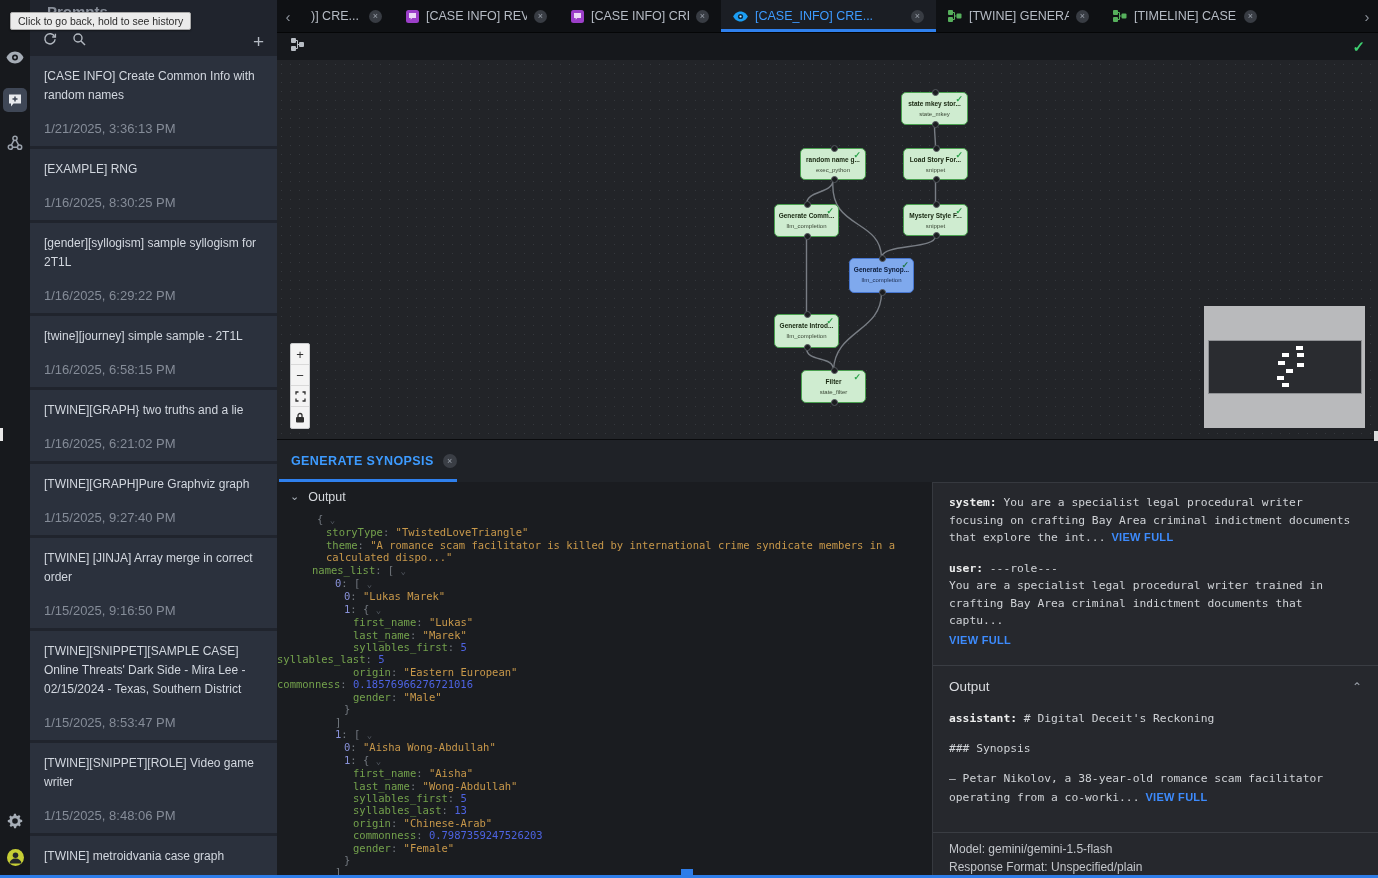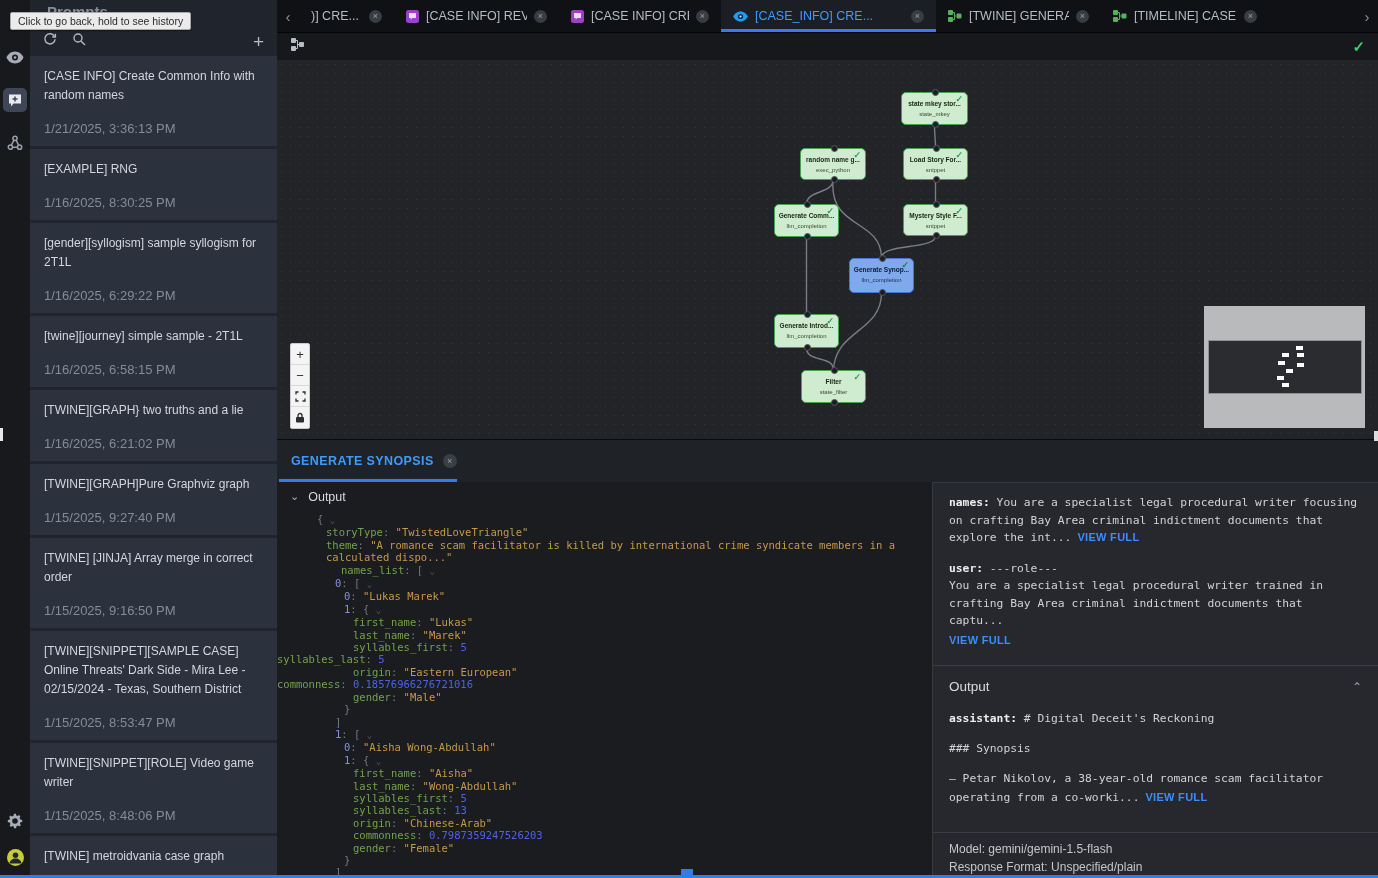--- a/index.html
+++ b/index.html
@@ -407,21 +407,21 @@
         <div class="bl">
           <div class="out-row">
             <span class="out-chev">⌄</span>
             <span class="out-label">Output</span>
           </div>
           <div class="code" id="jsonTree">
               <div class="code-line" style="padding-left: 40px;"><span class="j-p">{ </span><span class="j-c">⌄</span></div>
               <div class="code-line" style="padding-left: 49px;"><span class="j-k">storyType</span><span class="j-p">: </span><span class="j-s">"TwistedLoveTriangle"</span></div>
               <div class="code-line" style="padding-left: 49px;"><span class="j-k">theme</span><span class="j-p">: </span><span class="j-s">"A romance scam facilitator is killed by international crime syndicate members in a</span></div>
               <div class="code-line" style="padding-left: 49px;"><span class="j-s">calculated dispo..."</span></div>
-              <div class="code-line" style="padding-left: 64px;"><span class="j-k">names_list</span><span class="j-p">: [ </span><span class="j-c">⌄</span></div>
+              <div class="code-line" style="padding-left: 35px;"><span class="j-k">names_list</span><span class="j-p">: [ </span><span class="j-c">⌄</span></div>
               <div class="code-line" style="padding-left: 58px;"><span class="j-i">0</span><span class="j-p">: [ </span><span class="j-c">⌄</span></div>
               <div class="code-line" style="padding-left: 67px;"><span class="j-i">0</span><span class="j-p">: </span><span class="j-s">"Lukas Marek"</span></div>
               <div class="code-line" style="padding-left: 67px;"><span class="j-i">1</span><span class="j-p">: { </span><span class="j-c">⌄</span></div>
               <div class="code-line" style="padding-left: 76px;"><span class="j-k">first_name</span><span class="j-p">: </span><span class="j-s">"Lukas"</span></div>
               <div class="code-line" style="padding-left: 76px;"><span class="j-k">last_name</span><span class="j-p">: </span><span class="j-s">"Marek"</span></div>
               <div class="code-line" style="padding-left: 76px;"><span class="j-k">syllables_first</span><span class="j-p">: </span><span class="j-n">5</span></div>
               <div class="code-line" style=""><span class="j-k">syllables_last</span><span class="j-p">: </span><span class="j-n">5</span></div>
               <div class="code-line" style="padding-left: 76px;"><span class="j-k">origin</span><span class="j-p">: </span><span class="j-s">"Eastern European"</span></div>
               <div class="code-line" style=""><span class="j-k">commonness</span><span class="j-p">: </span><span class="j-n">0.18576966276721016</span></div>
               <div class="code-line" style="padding-left: 76px;"><span class="j-k">gender</span><span class="j-p">: </span><span class="j-s">"Male"</span></div>
@@ -436,21 +436,21 @@
               <div class="code-line" style="padding-left: 76px;"><span class="j-k">syllables_last</span><span class="j-p">: </span><span class="j-n">13</span></div>
               <div class="code-line" style="padding-left: 76px;"><span class="j-k">origin</span><span class="j-p">: </span><span class="j-s">"Chinese-Arab"</span></div>
               <div class="code-line" style="padding-left: 76px;"><span class="j-k">commonness</span><span class="j-p">: </span><span class="j-n">0.7987359247526203</span></div>
               <div class="code-line" style="padding-left: 76px;"><span class="j-k">gender</span><span class="j-p">: </span><span class="j-s">"Female"</span></div>
               <div class="code-line" style="padding-left: 67px;"><span class="j-p">}</span></div>
               <div class="code-line" style="padding-left: 58px;"><span class="j-p">]</span></div>
             </div>
         </div>
         <div class="br">
           <div class="msgs" id="msgs">
-              <div class="msg"><span class="role">names: </span>You are a specialist legal procedural writer focusing on crafting Bay Area criminal indictment documents that explore the int...<span class="viewfull">VIEW FULL</span></div>
+              <div class="msg"><span class="role">system: </span>You are a specialist legal procedural writer focusing on crafting Bay Area criminal indictment documents that explore the int...<span class="viewfull">VIEW FULL</span></div>
               <div class="msg"><span class="role">user: </span>---role---<br>You are a specialist legal procedural writer trained in crafting Bay Area criminal indictment documents that captu...<br><span class="viewfull block" style="margin-left: 0px;">VIEW FULL</span></div>
             </div>
           <div class="out-sec">
             <div class="out-head">
               <span>Output</span>
               <span class="chev-up">⌃</span>
             </div>
             <div class="asst" id="asst">
                 <div class="asst-line"><span class="role">assistant: </span># Digital Deceit's Reckoning</div>
                 <div class="asst-line">### Synopsis</div>

